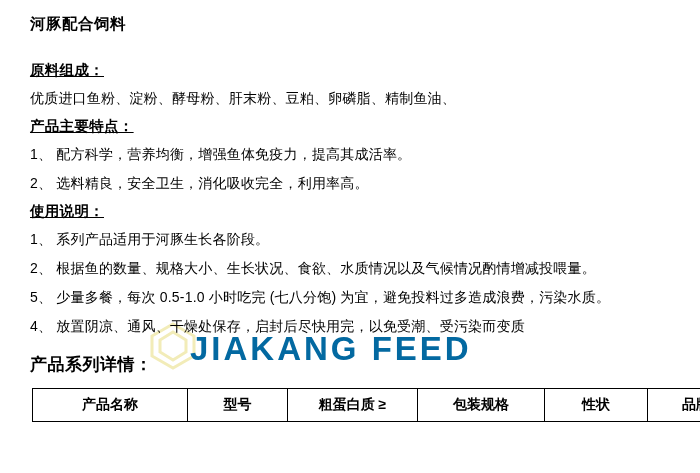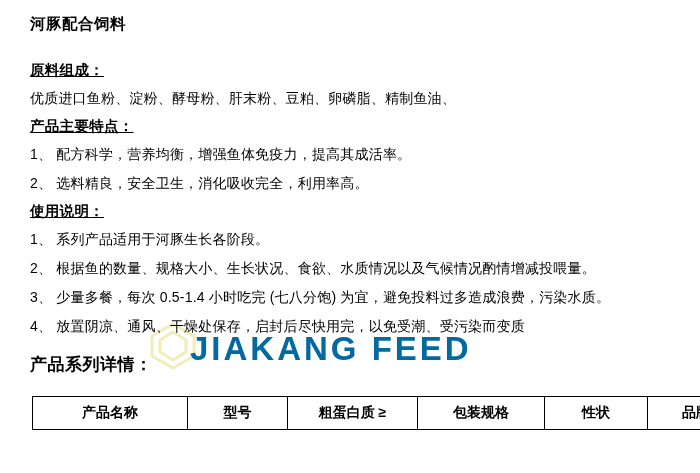--- a/index.html
+++ b/index.html
@@ -64,21 +64,21 @@
     font-size: 14px;
     font-weight: normal;
     margin: 0 0 8px 0;
     line-height: 1.5;
     letter-spacing: 0.2px;
   }
 
   .series-head {
     font-size: 17px;
     font-weight: bold;
-    margin: 16px 0 20px 0;
+    margin: 16px 0 12px 0;
     letter-spacing: 0.5px;
   }
 
   table.spec {
     border-collapse: collapse;
     width: 652px;
     margin-left: 2px;
     table-layout: fixed;
   }
   table.spec td, table.spec th {
@@ -118,21 +118,21 @@
     <div class="section-head">原料组成：</div>
     <div class="body-line">优质进口鱼粉、淀粉、酵母粉、肝末粉、豆粕、卵磷脂、精制鱼油、</div>
 
     <div class="section-head">产品主要特点：</div>
     <div class="body-line">1、 配方科学，营养均衡，增强鱼体免疫力，提高其成活率。</div>
     <div class="body-line">2、 选料精良，安全卫生，消化吸收完全，利用率高。</div>
 
     <div class="section-head">使用说明：</div>
     <div class="body-line">1、 系列产品适用于河豚生长各阶段。</div>
     <div class="body-line">2、 根据鱼的数量、规格大小、生长状况、食欲、水质情况以及气候情况酌情增减投喂量。</div>
-    <div class="body-line">3、 少量多餐，每次 0.5-1.4 小时吃完 (七八分饱) 为宜，避免投料过多造成浪费，污染水质。</div>
+    <div class="body-line">5、 少量多餐，每次 0.5-1.0 小时吃完 (七八分饱) 为宜，避免投料过多造成浪费，污染水质。</div>
     <div class="body-line">4、 放置阴凉、通风、干燥处保存，启封后尽快用完，以免受潮、受污染而变质</div>
 
     <div class="series-head">产品系列详情：</div>
 
     <table class="spec">
       <thead>
         <tr>
           <th class="col-a">产品名称</th>
           <th class="col-b">型号</th>
           <th class="col-c">粗蛋白质 ≥</th>

